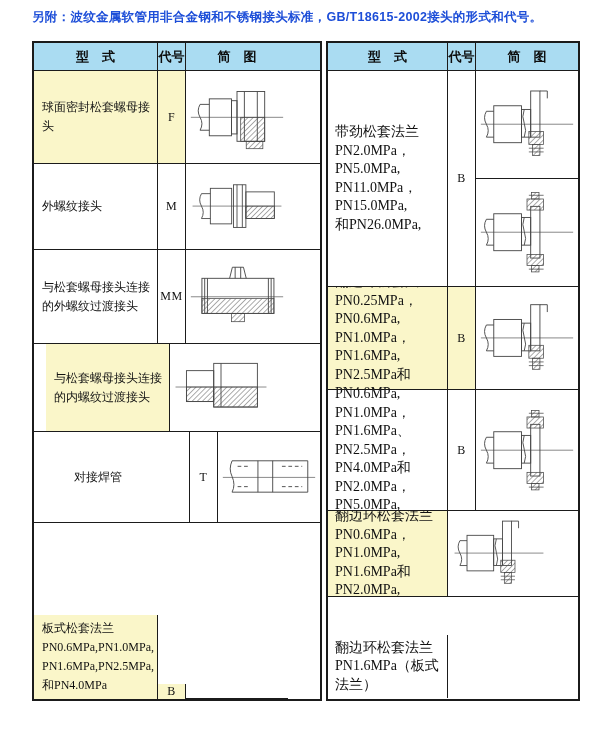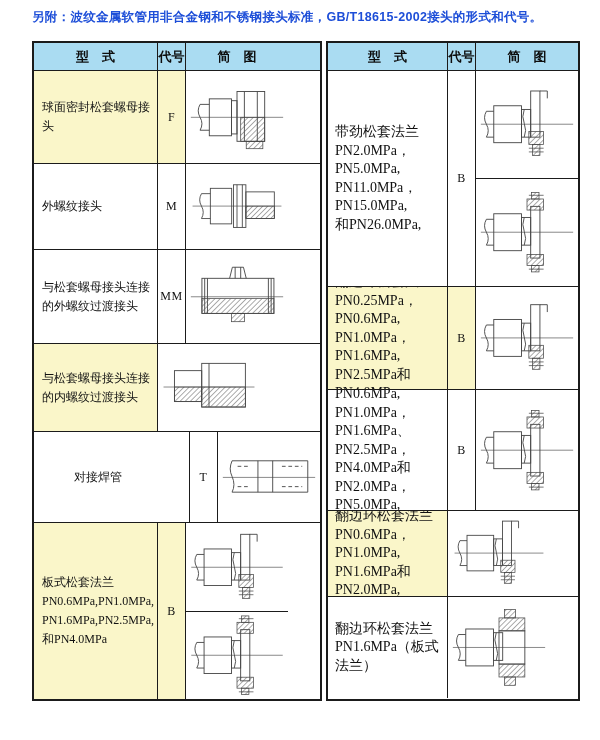--- a/index.html
+++ b/index.html
@@ -15,21 +15,21 @@
   .tables { position:absolute; left:32px; top:41px; display:flex; gap:4px; }
   .subtable { border:2px solid #1b1b1b; background:#fff; box-sizing:content-box; }
   .thead { display:flex; height:27px; background:#aadcf2; border-bottom:1px solid #1b1b1b; }
   .th {
     display:flex; align-items:center; justify-content:center;
     font-weight:bold; font-size:13px; color:#0d0d0d;
   }
   .th, .cell { box-sizing:border-box; }
   .sep-r { border-right:1px solid #1b1b1b; }
   .row { display:flex; border-bottom:1px solid #1b1b1b; }
-  .row:last-child { border-bottom:none; }
+  .row:last-child { border-bottom:none;align-items:flex-end; }
   .cell.type {
     display:flex; align-items:center; padding:4px 3px 4px 8px;
     font-size:12px; line-height:19px; white-space:pre-line; overflow:hidden;
   }
   .st-right .cell.type { font-size:14px; line-height:18.5px; padding-left:7px; }
   .cell.code {
     display:flex; align-items:center; justify-content:center;
     font-size:12px; letter-spacing:0.5px;
   }
   .cell.diagram { display:flex; flex-direction:column; background:#fff; }
@@ -128,21 +128,21 @@
                   <line x1="20" y1="24" x2="20" y2="62" stroke="#474747" stroke-width="1"></line>
                   <line x1="86" y1="24" x2="86" y2="62" stroke="#474747" stroke-width="1"></line>
                   <line x1="89" y1="24" x2="89" y2="62" stroke="#474747" stroke-width="1"></line>
                   <rect x="14" y="46" width="78" height="16" fill="url(#h3)" stroke="#474747" stroke-width="0.8"></rect>
                   <rect x="46" y="62" width="14" height="9" fill="url(#h3)" stroke="#474747" stroke-width="0.8"></rect>
                   <line x1="2" y1="44" x2="102" y2="44" stroke="#474747" stroke-width="0.7"></line>
                 </svg>
               </div>
             </div>
           </div>
-          <div class="row" style="height: 87px;">
+          <div class="row" style="height: 87px; padding-left: 12px;">
             <div class="cell type w-type sep-r hl">与松套螺母接头连接的内螺纹过渡接头</div>
             <div class="cell diagram w-diag">
               <div class="subcell">
                 <svg viewBox="0 0 104 88" preserveAspectRatio="xMidYMid meet">
                   <defs>
                     <pattern id="h4" width="4" height="4" patternUnits="userSpaceOnUse" patternTransform="rotate(45)">
                       <line x1="0" y1="0" x2="0" y2="4" stroke="#5a5a5a" stroke-width="1.1"></line>
                     </pattern>
                   </defs>
                   <rect x="14" y="26" width="30" height="34" fill="none" stroke="#474747" stroke-width="1"></rect>

